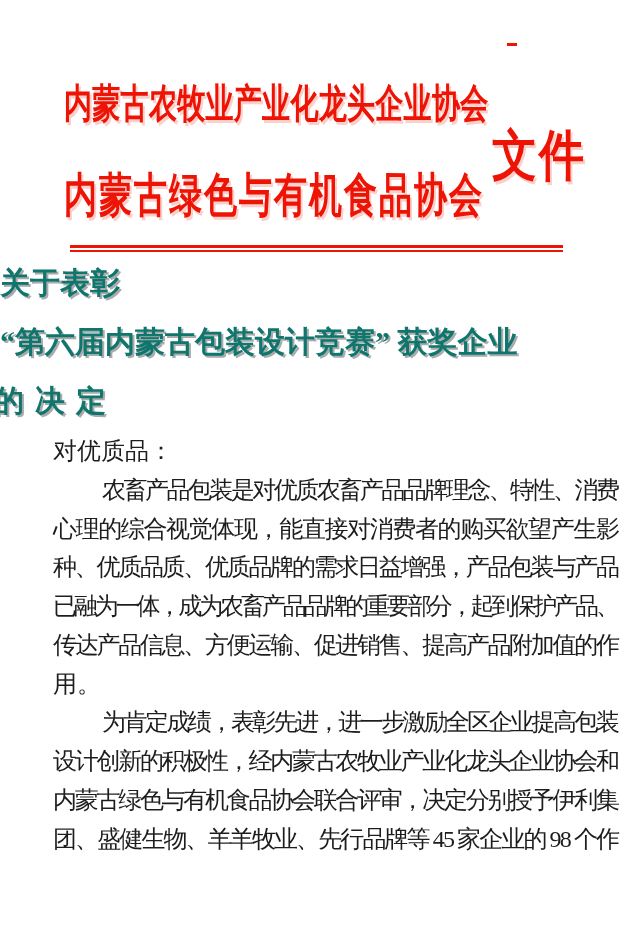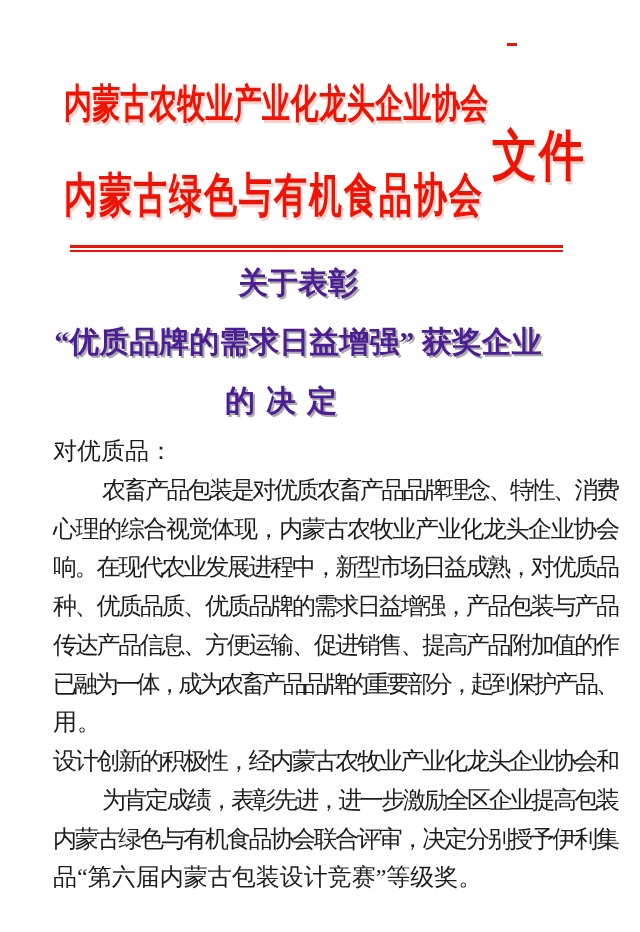--- a/index.html
+++ b/index.html
@@ -67,22 +67,22 @@
     height: 3px;
     background: var(--red, #ed1405);
   }
 
   
   .title-block {
     position: absolute;
     left: 0;
     top: 210px;
     width: 596px;
-    text-align: center;
-    color: #4c1d95;
+    text-align: left;
+    color: #0f766e;
     font-weight: 700;
     font-size: 30px;
   }
   .title-line {
     height: 59px;
     line-height: 59px;
     white-space: nowrap;
     text-shadow: 2px 2px 0 #ababab;
   }
   .title-line.spaced {
@@ -115,31 +115,30 @@
 
 <div class="page">
   <div class="org org1">内蒙古农牧业产业化龙头企业协会</div>
   <div class="org doctype">文件</div>
   <div class="org org2">内蒙古绿色与有机食品协会</div>
   <div class="red-rule"></div>
   <div class="crop-mark"></div>
 
   <div class="title-block" id="title-block">
       <div class="title-line">关于表彰</div>
-      <div class="title-line">“优质品牌的需求日益增强” 获奖企业</div>
+      <div class="title-line">“第六届内蒙古包装设计竞赛” 获奖企业</div>
       <div class="title-line spaced">的决定</div>
     </div>
 
   <div class="body-block" id="body-block">
       <div class="body-line">对优质品：</div>
       <div class="body-line indent fill" style="letter-spacing: -2.52px;">农畜产品包装是对优质农畜产品品牌理念、特性、消费</div>
-      <div class="body-line fill" style="letter-spacing: -1.38px;">心理的综合视觉体现，内蒙古农牧业产业化龙头企业协会</div>
-      <div class="body-line fill" style="letter-spacing: -2.28px;">响。在现代农业发展进程中，新型市场日益成熟，对优质品</div>
+      <div class="body-line fill" style="letter-spacing: -1.38px;">心理的综合视觉体现，能直接对消费者的购买欲望产生影</div>
       <div class="body-line fill" style="letter-spacing: -2.28px;">种、优质品质、优质品牌的需求日益增强，产品包装与产品</div>
+      <div class="body-line fill" style="letter-spacing: -3.12px;">已融为一体，成为农畜产品品牌的重要部分，起到保护产品、</div>
       <div class="body-line fill" style="letter-spacing: -2.28px;">传达产品信息、方便运输、促进销售、提高产品附加值的作</div>
-      <div class="body-line fill" style="letter-spacing: -3.12px;">已融为一体，成为农畜产品品牌的重要部分，起到保护产品、</div>
       <div class="body-line">用。</div>
+      <div class="body-line indent fill" style="letter-spacing: -2.52px;">为肯定成绩，表彰先进，进一步激励全区企业提高包装</div>
       <div class="body-line fill" style="letter-spacing: -2.28px;">设计创新的积极性，经内蒙古农牧业产业化龙头企业协会和</div>
-      <div class="body-line indent fill" style="letter-spacing: -2.52px;">为肯定成绩，表彰先进，进一步激励全区企业提高包装</div>
       <div class="body-line fill" style="letter-spacing: -2.28px;">内蒙古绿色与有机食品协会联合评审，决定分别授予伊利集</div>
-      <div class="body-line">品“第六届内蒙古包装设计竞赛”等级奖。</div>
+      <div class="body-line fill" style="letter-spacing: -1.9px;">团、盛健生物、羊羊牧业、先行品牌等 45 家企业的 98 个作</div>
     </div>
 </div>
 
 </body></html>

